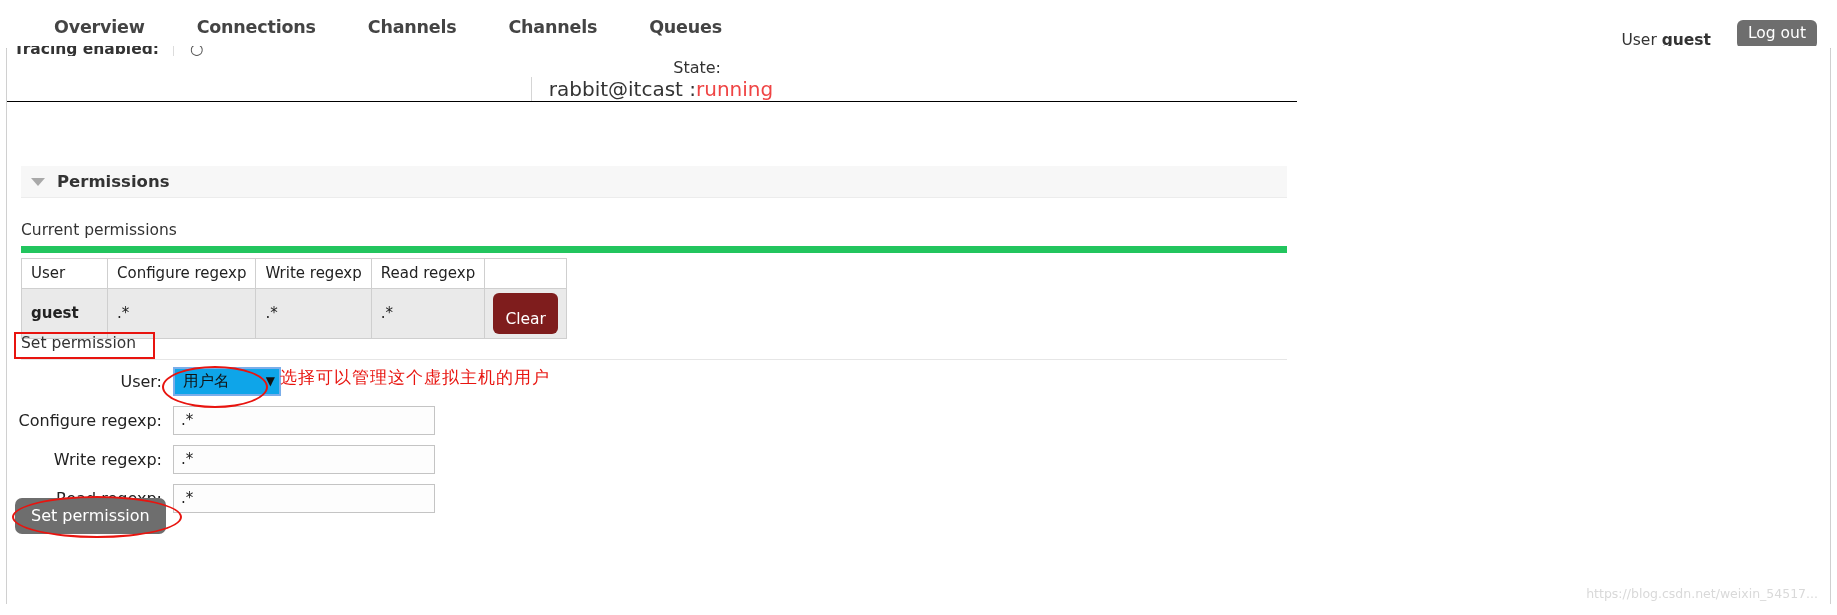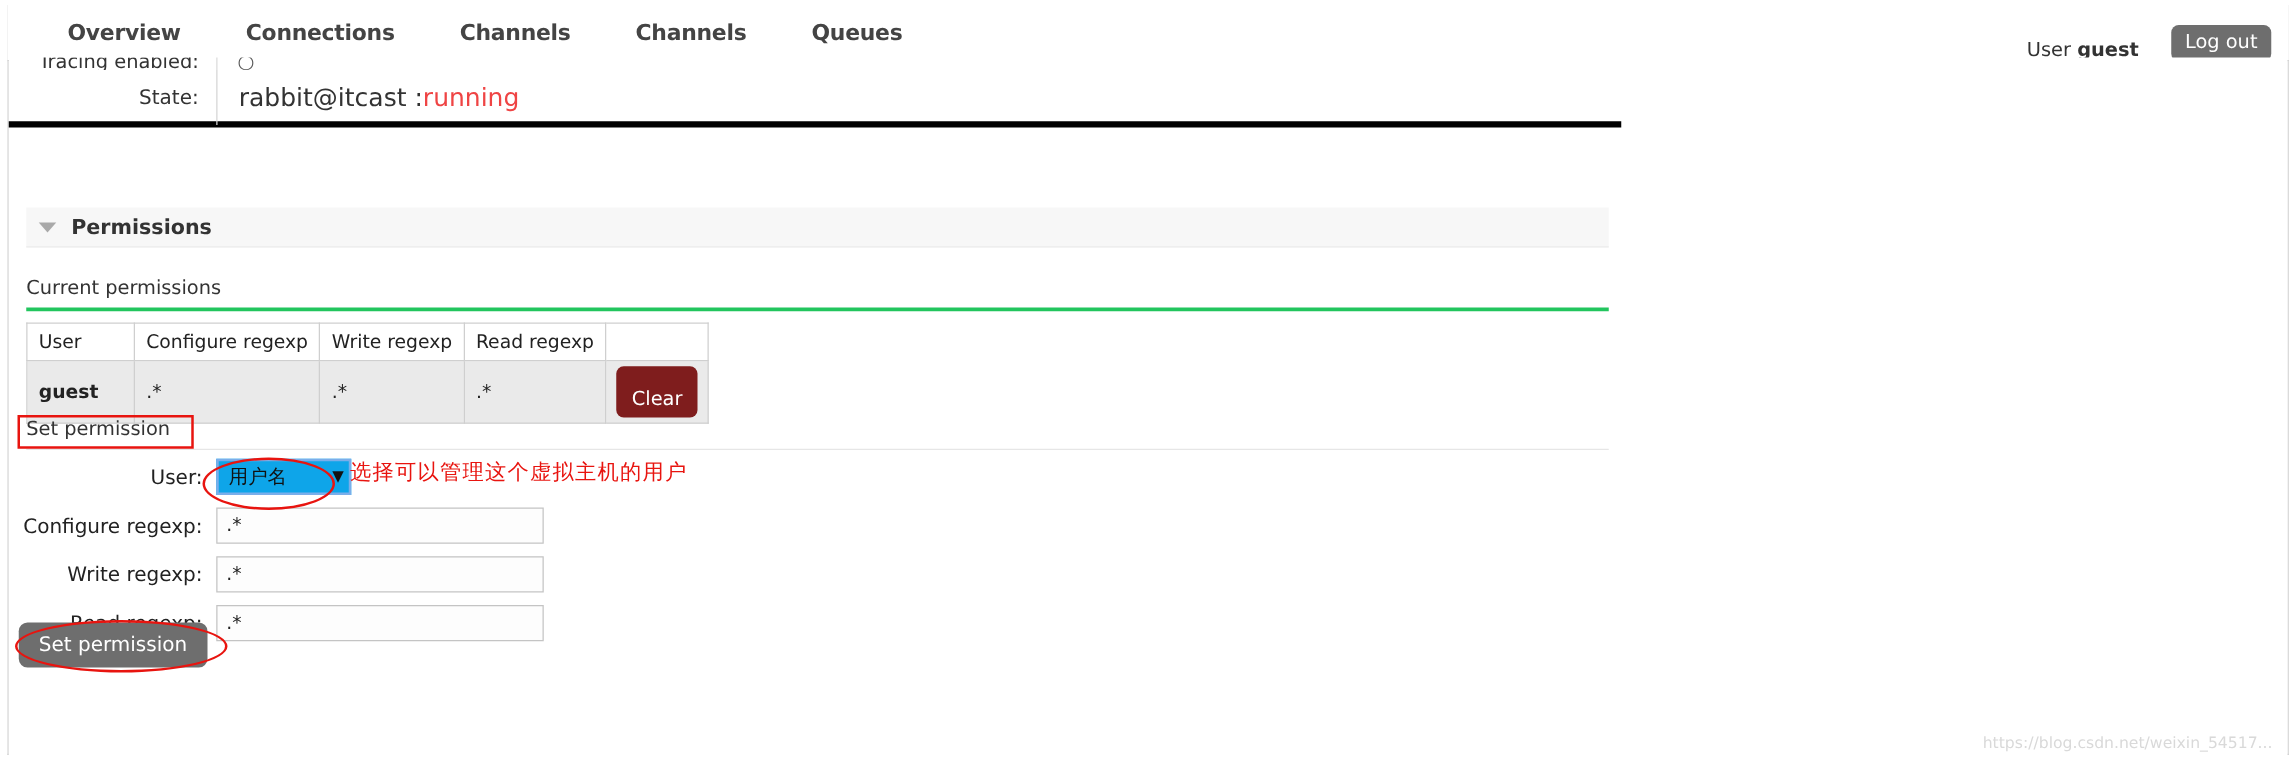--- a/index.html
+++ b/index.html
@@ -99,20 +99,21 @@
     background: #ffffff;
   }
 
   
   .clipped-row {
     position: absolute;
     left: 0; top: 0;
     width: 1290px;
     height: 10px;
     overflow: hidden;
+    font-weight: bold;
   }
   .clipped-inner {
     position: relative;
     margin-top: -12px;
     height: 30px;
     display: flex;
     align-items: center;
     border-bottom: 1px solid #e2e2e2;
   }
   .clipped-label {
@@ -132,21 +133,22 @@
   }
 
   
   .state-row {
     position: absolute;
     left: 0; top: 12px;
     width: 1290px;
     display: flex;
     align-items: center;
     height: 44px;
-    border-bottom: 5px solid #000000;
+    border-bottom: 1px solid #000000;
+    flex-direction: column;
   }
   .state-label {
     width: 166px;
     text-align: right;
     padding-right: 14px;
     font-size: 16px;
     color: #333333;
   }
   .state-value {
     padding-left: 17px;
@@ -186,21 +188,21 @@
   }
 
   
   .subcaption {
     position: absolute;
     left: 14px; top: 175px;
     width: 1266px;
     font-size: 15.5px;
     color: #333333;
     padding-bottom: 7px;
-    border-bottom: 3px solid #22c55e;
+    border-bottom: 7px solid #22c55e;
   }
 
   
   .perm-table {
     position: absolute;
     left: 14px; top: 212px;
     border-collapse: collapse;
     font-size: 15px;
   }
   .perm-table th {

